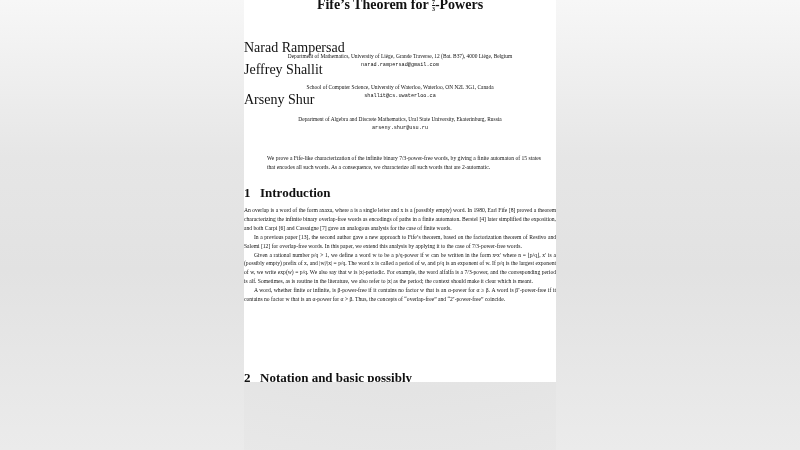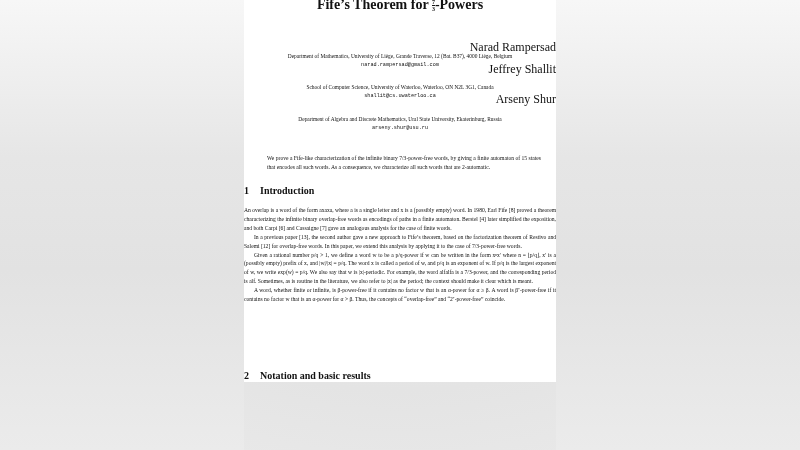--- a/index.html
+++ b/index.html
@@ -16,25 +16,25 @@
   .page {
     position:absolute; left:244px; top:0; width:312px; height:382px;
     background:#fff; overflow:hidden;
   }
   .inner { position:absolute; left:0; top:0; width:312px; }
   .title { position:absolute; top:-3px; left:0; width:312px; text-align:center;
     font-weight:bold; font-size:14px; }
   .frac { display:inline-block; vertical-align:middle; font-size:6px; line-height:6px; text-align:center; }
   .frac span { display:block; }
   .frac .num { border-bottom:0.6px solid #111; }
-  .author { position:absolute; left:0; width:312px; text-align:right; font-size:12px; }
+  .author { position:absolute; left:0; width:312px; text-align:left; font-size:14px; }
   .aff { position:absolute; left:0; width:312px; text-align:center; font-size:5.4px; }
   .email { position:absolute; left:0; width:312px; text-align:center; font-size:5.2px; font-family:"Liberation Mono", monospace; }
   .abstract { position:absolute; left:23px; width:274px; top:154px; font-size:5.6px; line-height:9.3px; text-align:justify; }
-  .h { position:absolute; left:0; font-weight:bold; font-size:10px; }
+  .h { position:absolute; left:0; font-weight:bold; font-size:13px; }
   .h .n { display:inline-block; width:16px; }
   .body { position:absolute; left:0; width:312px; font-size:5.6px; line-height:8.9px; text-align:justify; }
   .body p { margin:0; }
   .indent { text-indent:10px; }
   .footer { position:absolute; left:0; top:426px; font-size:5px; line-height:7.8px; }
 </style>
 </head>
 <body>
 
 <div class="side left"></div>
@@ -60,21 +60,21 @@
 
     <div class="h" style="top:185px"><span class="n">1</span><span>Introduction</span></div>
 
     <div class="body" style="top:206px">
       <p>An overlap is a word of the form axaxa, where a is a single letter and x is a (possibly empty) word. In 1980, Earl Fife [8] proved a theorem characterizing the infinite binary overlap-free words as encodings of paths in a finite automaton. Berstel [4] later simplified the exposition, and both Carpi [6] and Cassaigne [7] gave an analogous analysis for the case of finite words.</p>
       <p class="indent">In a previous paper [13], the second author gave a new approach to Fife’s theorem, based on the factorization theorem of Restivo and Salemi [12] for overlap-free words. In this paper, we extend this analysis by applying it to the case of 7/3-power-free words.</p>
       <p class="indent">Given a rational number p/q &gt; 1, we define a word w to be a p/q-power if w can be written in the form xⁿx′ where n = ⌊p/q⌋, x′ is a (possibly empty) prefix of x, and |w|/|x| = p/q. The word x is called a period of w, and p/q is an exponent of w. If p/q is the largest exponent of w, we write exp(w) = p/q. We also say that w is |x|-periodic. For example, the word alfalfa is a 7/3-power, and the corresponding period is alf. Sometimes, as is routine in the literature, we also refer to |x| as the period; the context should make it clear which is meant.</p>
       <p class="indent">A word, whether finite or infinite, is β-power-free if it contains no factor w that is an α-power for α ≥ β. A word is β⁺-power-free if it contains no factor w that is an α-power for α &gt; β. Thus, the concepts of “overlap-free” and “2⁺-power-free” coincide.</p>
     </div>
 
-    <div class="h" style="top:370px"><span class="n">2</span><span>Notation and basic results</span></div>
+    <div class="h" style="top:370px"><span class="n">2</span><span>Notation and basic possibly</span></div>
 
     <div class="body" style="top:390px">
       <p>Let Σ be a finite alphabet. We let Σ* denote the set of all finite words over Σ and Σ^ω denote the set of all (right-) infinite words over Σ. We say y is a factor of a word w if there exist words x, z such that w = xyz.</p>
       <p class="indent">If x is a finite word, then x^ω represents the infinite word xxx⋯.</p>
     </div>
 
     <div class="footer">
       <div>P. Ambrož, Š. Holub and Z. Masáková (Eds.):</div>
       <div>8th International Conference WORDS 2011</div>
       <div>EPTCS 63, 2011, pp. 189–198, doi:10.4204/EPTCS.63.25</div>

